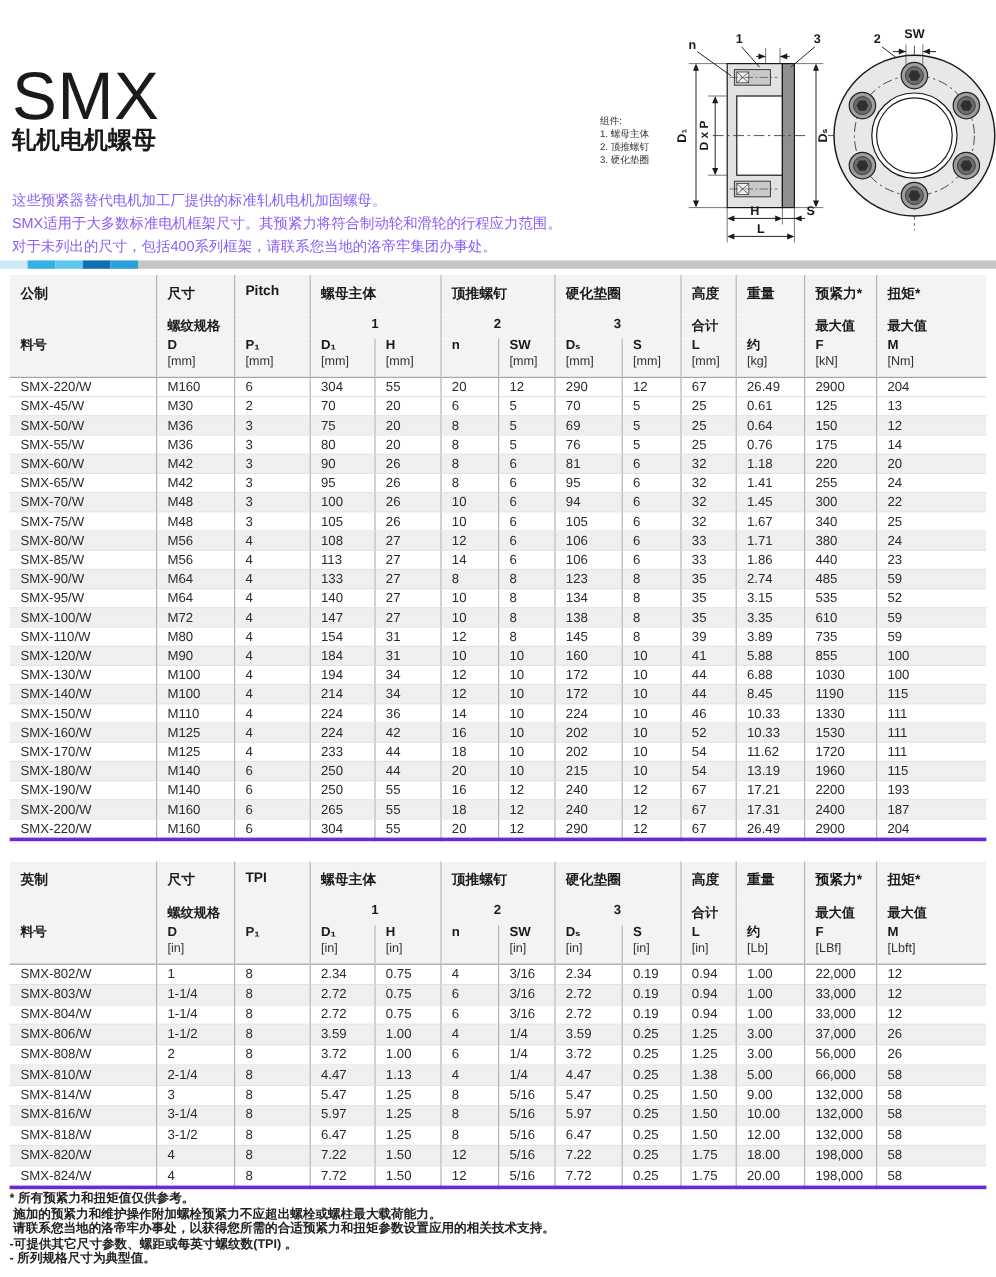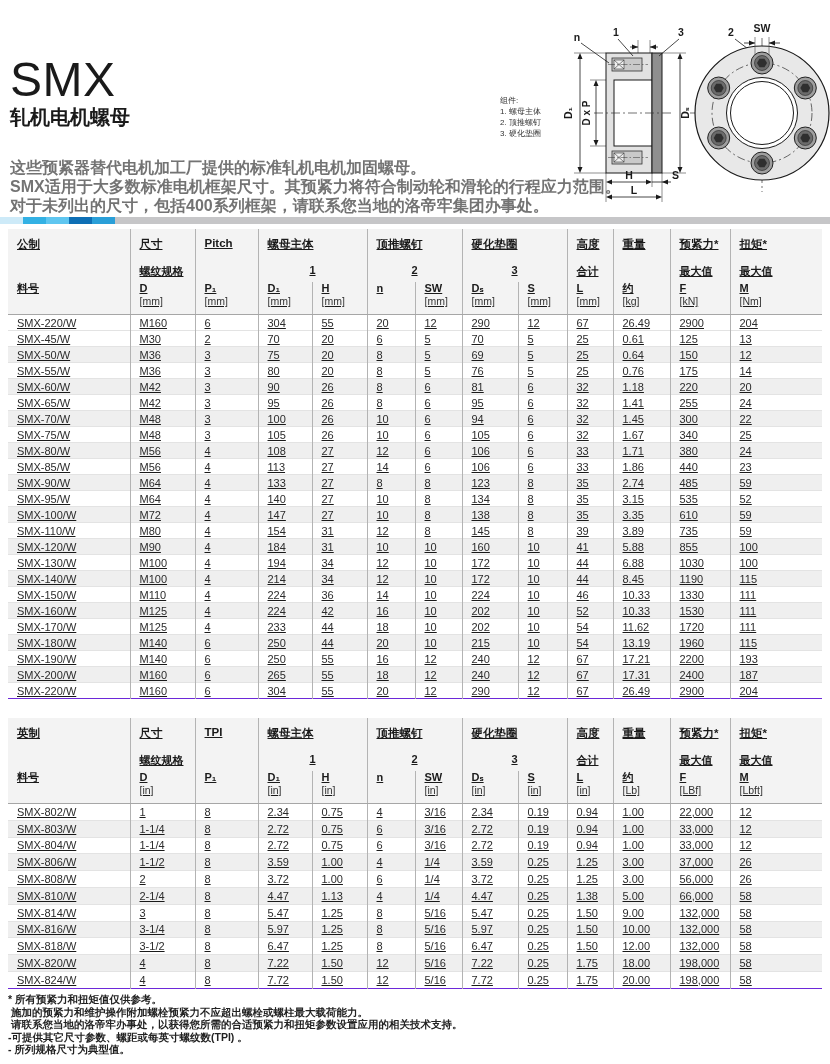--- a/index.html
+++ b/index.html
@@ -1,36 +1,36 @@
 <!DOCTYPE html>
 <html><head>
 <meta charset="utf-8">
 <style>
   html,body{margin:0;padding:0;background:#fff;}
   body{width:830px;height:1064px;position:relative;overflow:hidden;
        font-family:"Liberation Sans","DejaVu Sans",sans-serif;color:#1a1a1a;}
 
-  .title{position:absolute;left:10px;top:58px;font-size:48px;line-height:43px;font-weight:400;letter-spacing:.5px;}
+  .title{position:absolute;left:10px;top:58px;font-size:56px;line-height:43px;font-weight:400;letter-spacing:.5px;}
   .subtitle{position:absolute;left:10px;top:104px;font-size:20px;line-height:26px;font-weight:700;}
-  .desc{position:absolute;left:10px;top:158px;font-size:16px;line-height:19px;font-weight:700;color:#737373;}
+  .desc{position:absolute;left:10px;top:158px;font-size:12px;line-height:19px;font-weight:400;color:#8b5cf6;}
 
   
   .band{position:absolute;left:0;top:217px;width:830px;height:7px;display:flex;}
   .band-seg{width:23px;height:7px;}
   .band-rest{flex:1;height:7px;}
 
   
   .drawing{position:absolute;left:490px;top:10px;width:340px;height:205px;}
   .legend{position:absolute;left:500px;top:95px;font-size:8px;line-height:11px;color:#333;}
 
   
   .tblwrap{position:absolute;left:8px;width:814px;}
   .tblwrap.metric{top:229px;}
   .tblwrap.imperial{top:718px;}
-  table.tbl{border-collapse:collapse;table-layout:fixed;width:814px;border-bottom:1px solid #6d28d9;text-decoration:underline;}
+  table.tbl{border-collapse:collapse;table-layout:fixed;width:814px;border-bottom:3px solid #6d28d9;}
   .tbl th,.tbl td{border-left:1px solid #b3b3b3;padding:0 0 0 9px;text-align:left;overflow:hidden;white-space:nowrap;}
   .tbl th:first-child,.tbl td:first-child{border-left:none;}
   .tbl thead{background:#f3f3f3;}
   .tbl thead tr.g th{height:25px;vertical-align:top;padding-top:8px;font-size:11.5px;font-weight:700;}
   .tbl thead tr.s th{height:18px;vertical-align:top;padding-top:2px;font-size:11px;font-weight:700;}
   .tbl thead tr.s th.ctr{text-align:center;padding-left:0;}
   .tbl thead tr.c th{height:32px;vertical-align:top;font-size:11px;font-weight:700;line-height:13px;border-bottom:1px solid #a6a6a6;margin-top:20px;}
   .tbl thead .unit{display:block;font-weight:400;font-size:10.5px;color:#333;}
   .tbl tbody td{height:15px;font-size:11px;font-weight:400;color:#2b2b2b;border-top:1px solid #e3e3e3;}
   .imperial .tbl tbody td{height:15.8px;}

